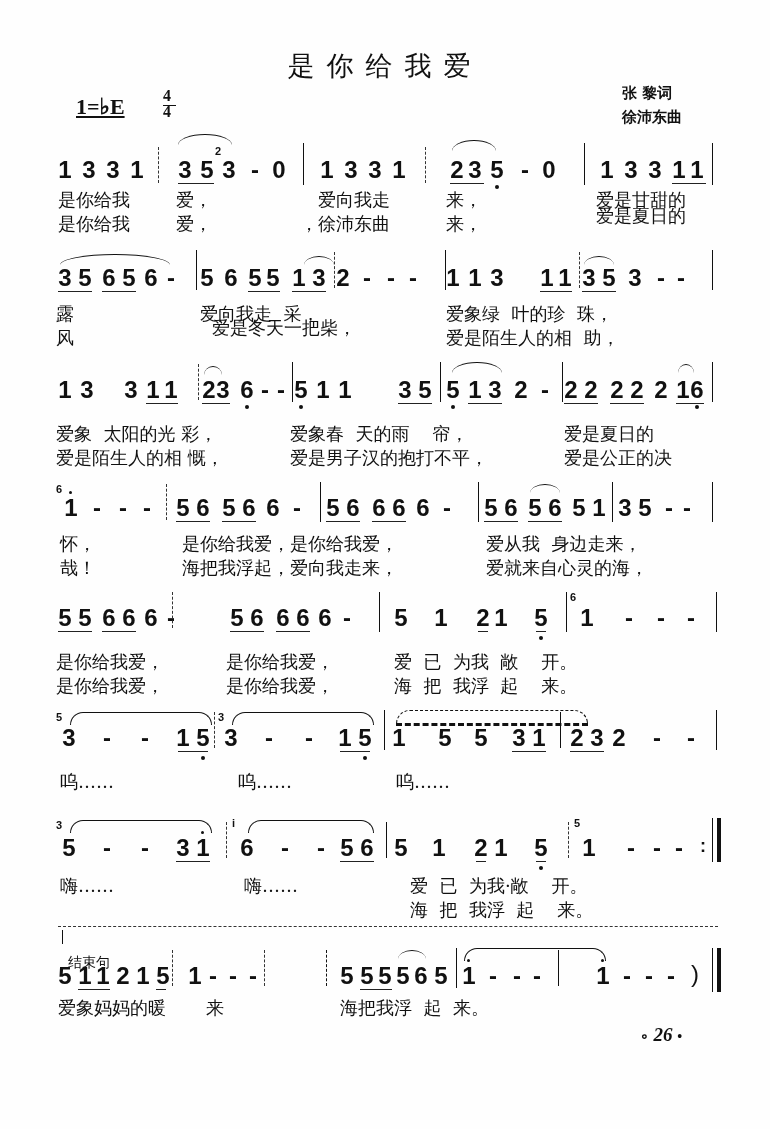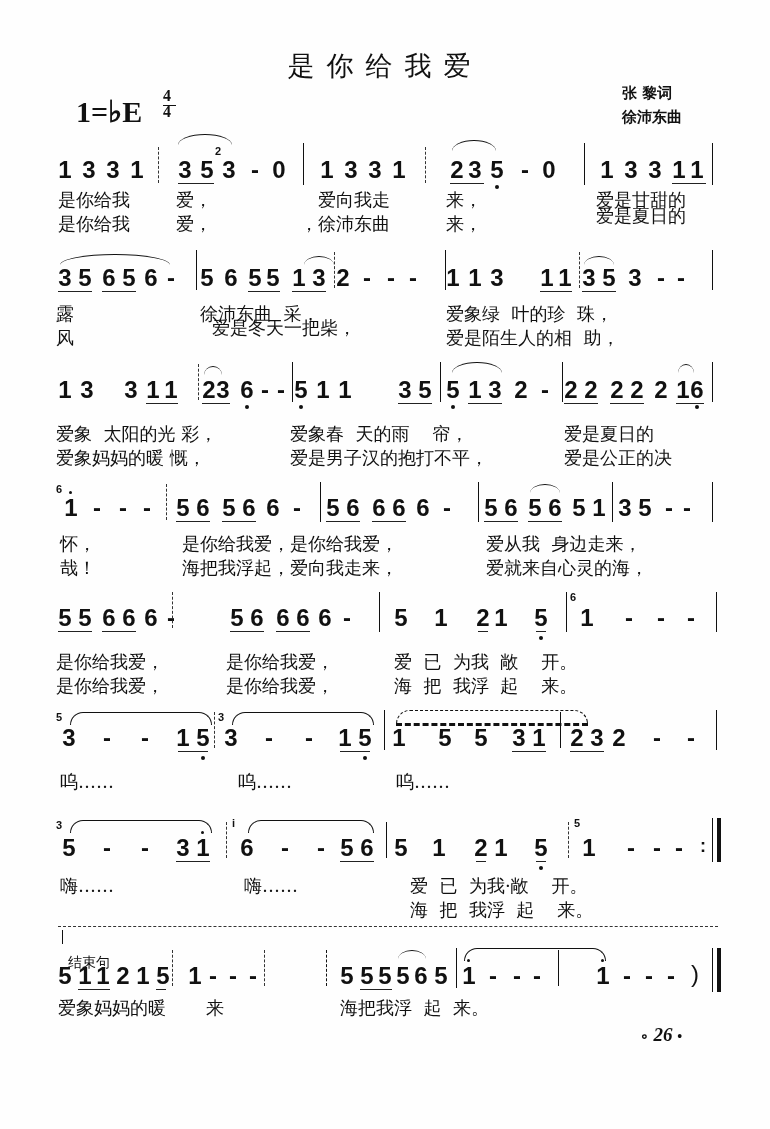--- a/index.html
+++ b/index.html
@@ -1,20 +1,20 @@
 <!DOCTYPE html>
 <html><head>
 <meta charset="utf-8">
 <style>
   html,body{margin:0;padding:0;background:#fefefe;}
   body{width:770px;height:1129px;position:relative;overflow:hidden;color:#111;font-family:"DejaVu Sans",sans-serif;}
   .abs{position:absolute;}
   .title{left:0;width:770px;top:48px;text-align:center;font-family:"DejaVu Serif",serif;font-size:27px;letter-spacing:12px;}
   .credit{font-family:"DejaVu Serif",serif;font-size:15px;font-weight:bold;}
-  .key{left:76px;top:94px;font-family:"Liberation Serif",serif;font-weight:bold;font-size:30px;}
+  .key{left:76px;top:94px;font-family:"Liberation Serif",serif;font-weight:bold;font-size:22px;text-decoration:underline;}
   .timesig{left:163px;top:88px;font-family:"Liberation Serif",serif;font-weight:bold;font-size:16px;line-height:16px;text-align:center;}
   .timesig .bar{border-top:1.5px solid #111;width:12px;margin:1px 0;}
   .system{position:absolute;left:0;width:770px;}
   .note{position:absolute;font-family:"Liberation Sans",sans-serif;font-weight:bold;font-size:24px;line-height:24px;width:14px;text-align:center;}
   .note .dot-below{position:absolute;left:5px;width:4px;height:4px;border-radius:50%;background:#111;}
   .note .dot-above{position:absolute;left:5px;top:-5px;width:3px;height:3px;border-radius:50%;background:#111;}
   .uline{position:absolute;height:0;border-top:1.5px solid #222;}
   .bar{position:absolute;width:0;border-left:1.6px solid #111;}
   .bar.dashed{border-left:1.2px dashed #333;}
   .slur{position:absolute;border-top:1.6px solid #111;border-radius:50% 50% 0 0/100% 100% 0 0;}
@@ -121,21 +121,21 @@
   <div class="slur" style="left:584px;top:256px;width:30px;height:8px;"></div>
   <div class="note" style="left:582px;top:266px;">3</div>
   <div class="note" style="left:602px;top:266px;">5</div>
   <div class="uline" style="left:582px;top:291px;width:34px;"></div>
   <div class="note" style="left:628px;top:266px;">3</div>
   <div class="note" style="left:654px;top:266px;">-</div>
   <div class="note" style="left:674px;top:266px;">-</div>
   <div class="bar" style="left:712px;top:250px;height:40px;"></div>
 
   <div class="lyric" style="left:56px;top:304px;">露</div>
-  <div class="lyric" style="left:200px;top:304px;">徐沛东曲  采，</div>
+  <div class="lyric" style="left:200px;top:304px;">爱向我走  采，</div>
   <div class="lyric" style="left:446px;top:304px;">爱象绿  叶的珍  珠，</div>
   <div class="lyric" style="left:56px;top:328px;">风</div>
   <div class="lyric" style="left:200px;top:318px;margin-left:12px;">爱是冬天一把柴，</div>
   <div class="lyric" style="left:446px;top:328px;">爱是陌生人的相  助，</div>
 </div>
 
 <div class="system" style="top:0;">
   <div class="note" style="left:58px;top:378px;">1</div>
   <div class="note" style="left:80px;top:378px;">3</div>
   <div class="note" style="left:124px;top:378px;">3</div>
@@ -175,21 +175,21 @@
   <div class="note" style="left:654px;top:378px;">2</div>
   <div class="slur" style="left:678px;top:364px;width:16px;height:8px;"></div>
   <div class="note" style="left:676px;top:378px;">1</div>
   <div class="note" style="left:690px;top:378px;">6<span class="dot-below" style="top:27px;"></span></div>
   <div class="uline" style="left:676px;top:403px;width:28px;"></div>
   <div class="bar" style="left:712px;top:362px;height:40px;"></div>
 
   <div class="lyric" style="left:56px;top:424px;">爱象  太阳的光 彩，</div>
   <div class="lyric" style="left:290px;top:424px;">爱象春  天的雨    帘，</div>
   <div class="lyric" style="left:564px;top:424px;">爱是夏日的</div>
-  <div class="lyric" style="left:56px;top:448px;">爱象妈妈的暖 慨，</div>
+  <div class="lyric" style="left:56px;top:448px;">爱是陌生人的相 慨，</div>
   <div class="lyric" style="left:290px;top:448px;">爱是男子汉的抱打不平，</div>
   <div class="lyric" style="left:564px;top:448px;">爱是公正的决</div>
 </div>
 
 <div class="system" style="top:0;">
   <div class="grace" style="left:56px;top:484px;">6</div>
   <div class="note" style="left:64px;top:496px;">1<span class="dot-above"></span></div>
   <div class="note" style="left:90px;top:496px;">-</div>
   <div class="note" style="left:116px;top:496px;">-</div>
   <div class="note" style="left:140px;top:496px;">-</div>

